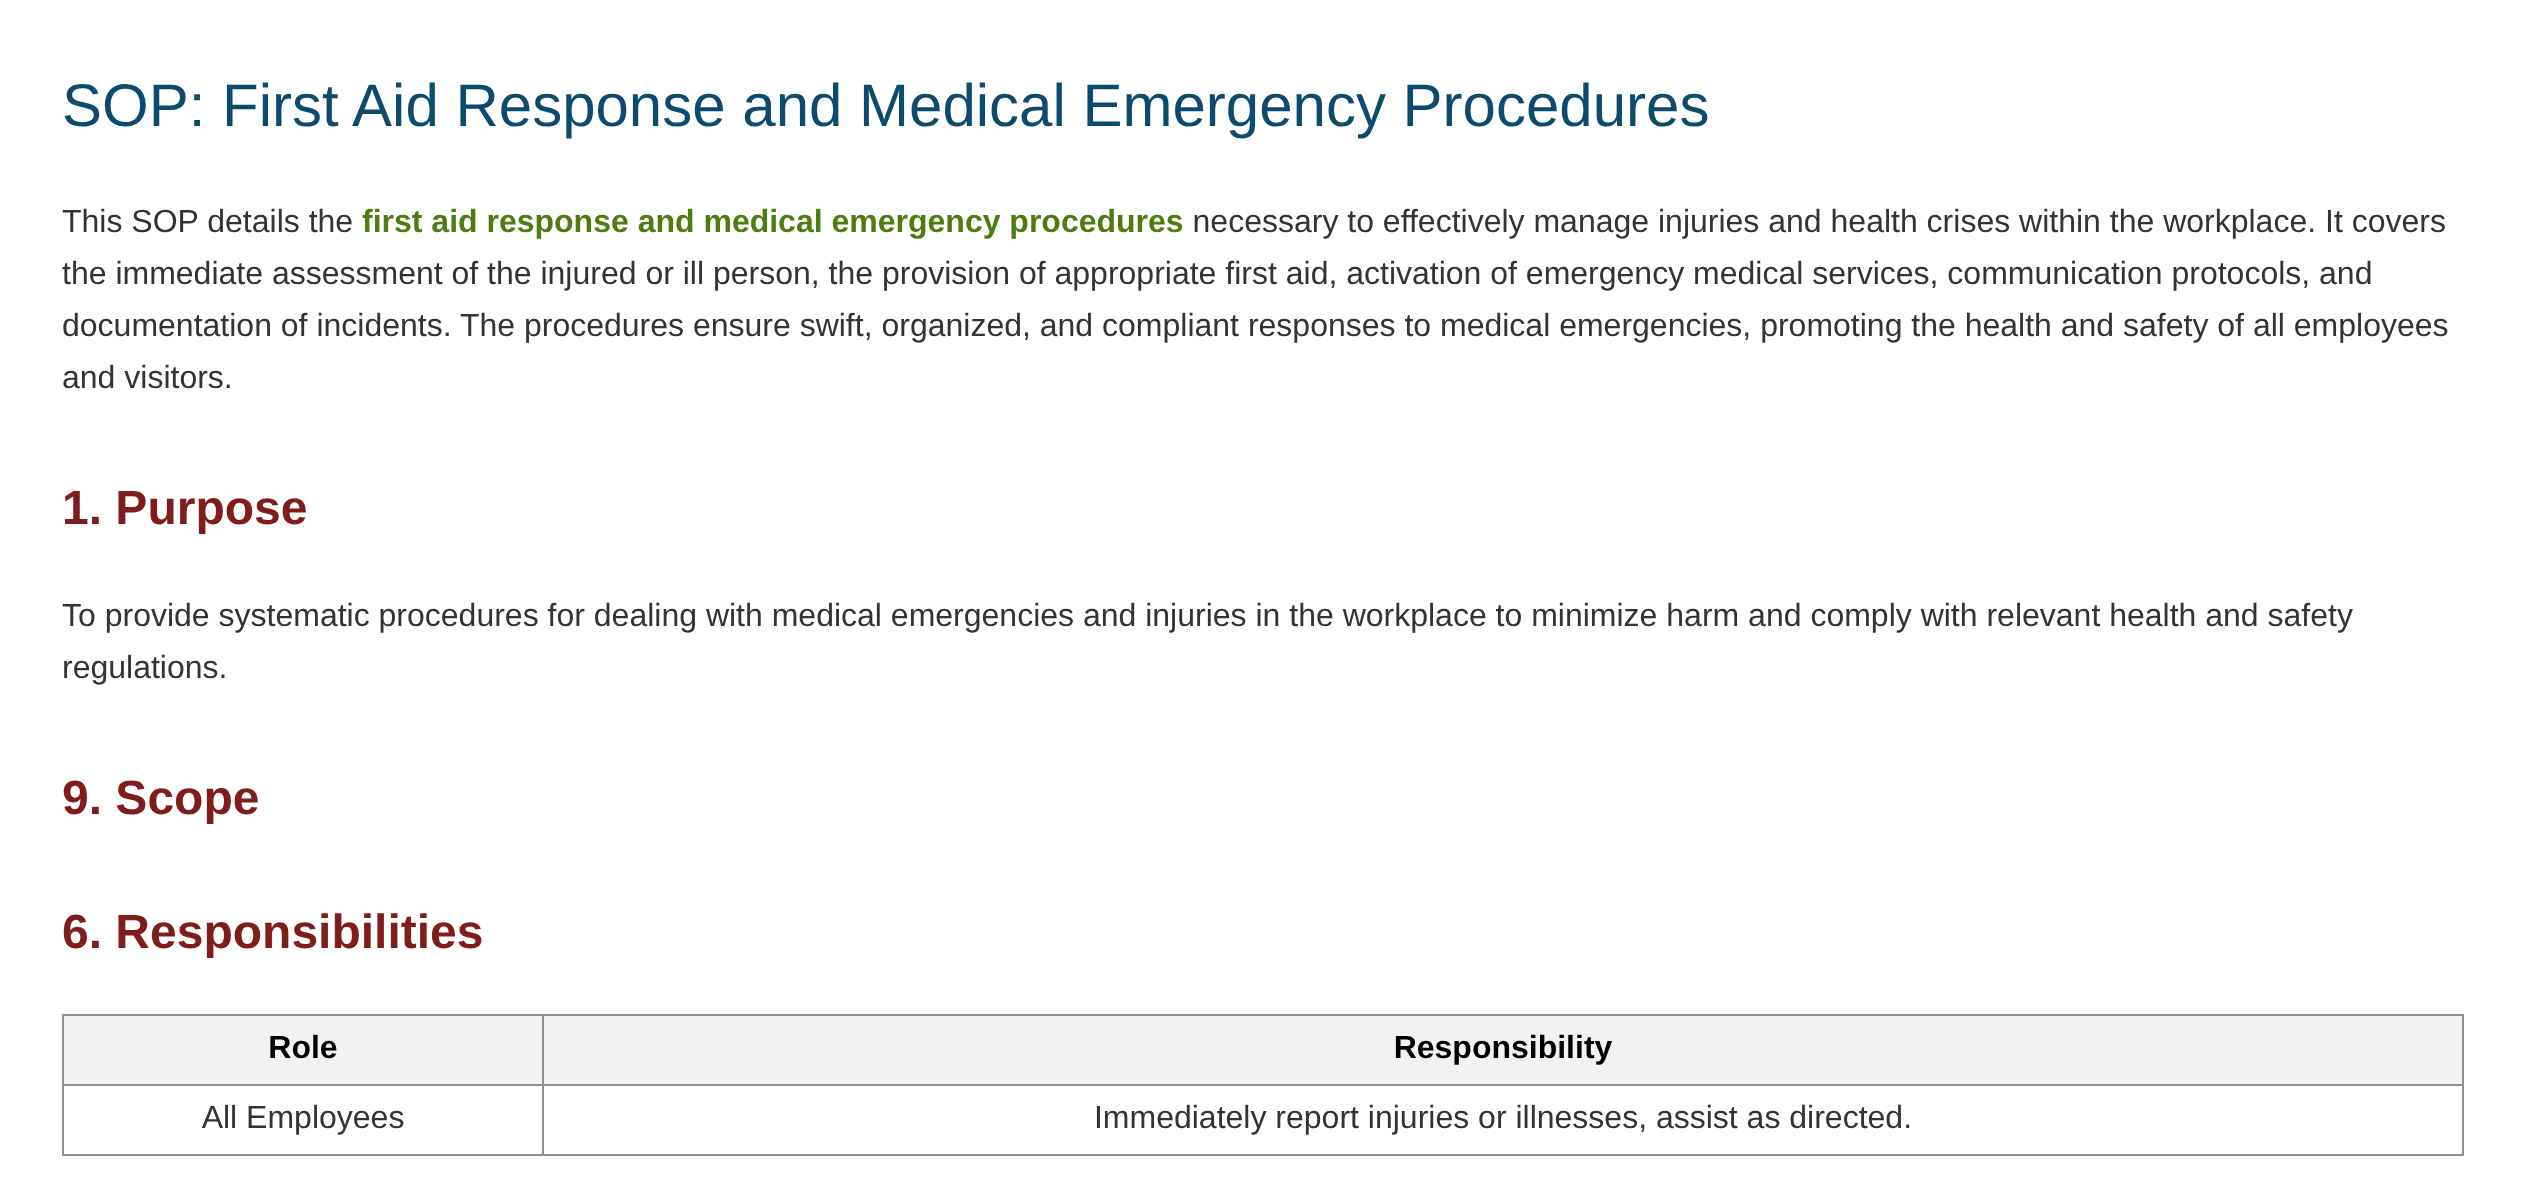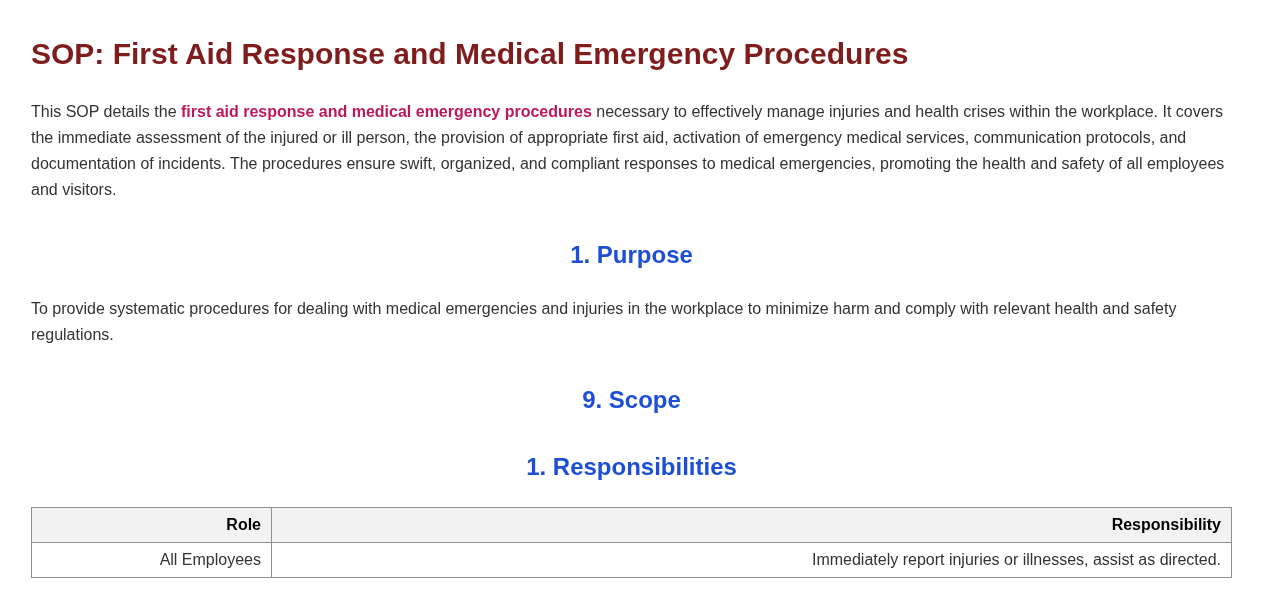--- a/index.html
+++ b/index.html
@@ -9,50 +9,49 @@
     overflow: hidden;
     background: #ffffff;
     font-family: "Liberation Sans", sans-serif;
   }
   .doc {
     padding: 36px 31px 0 31px;
   }
   h1.doc-title {
     font-size: 30px;
     line-height: 1.2;
-    font-weight: bold;
-    color: #7f1d1d;
+    font-weight: normal;
+    color: #0c4a6e;
     margin: 0 0 27px 0;
   }
   p.body-text {
     font-size: 16px;
     line-height: 26px;
     color: #333333;
     margin: 0 0 26px 0;
   }
-  p.body-text strong { font-weight: bold; color: #be185d; }
+  p.body-text strong { font-weight: bold; color: #4d7c0f; }
   h2.section-heading {
     font-size: 24px;
     line-height: 1.2;
     font-weight: bold;
-    color: #1d4ed8;
+    color: #7f1d1d;
     margin: 38px 0 26px 0;
-    text-align: center;
   }
   table.resp-table {
     width: 100%;
     border-collapse: collapse;
     table-layout: fixed;
     font-size: 16px;
   }
   table.resp-table col.col-role { width: 240px; }
   table.resp-table th, table.resp-table td {
     border: 1px solid #8f8f8f;
     padding: 4px 10px;
-    text-align: right;
+    text-align: center;
     line-height: 26px;
     vertical-align: top;
     overflow: hidden;
     white-space: nowrap;
   }
   table.resp-table th {
     background: #f2f2f2;
     color: #000000;
     font-weight: bold;
   }
@@ -67,21 +66,21 @@
 
   <p class="body-text"><span>This SOP details the </span><strong>first aid response and medical emergency procedures</strong><span> necessary to effectively manage injuries and health crises within the workplace. It covers the immediate assessment of the injured or ill person, the provision of appropriate first aid, activation of emergency medical services, communication protocols, and documentation of incidents. The procedures ensure swift, organized, and compliant responses to medical emergencies, promoting the health and safety of all employees and visitors.</span></p>
 
   <h2 class="section-heading">1. Purpose</h2>
 
   <p class="body-text">To provide systematic procedures for dealing with medical emergencies and injuries in the workplace to minimize harm and comply with relevant health and safety regulations.</p>
 
   <h2 class="section-heading">9. Scope</h2>
 
 
-  <h2 class="section-heading">1. Responsibilities</h2>
+  <h2 class="section-heading">6. Responsibilities</h2>
 
   <table class="resp-table">
     <colgroup>
       <col class="col-role">
       <col class="col-responsibility">
     </colgroup>
     <thead>
       <tr>
         <th>Role</th>
         <th>Responsibility</th>

